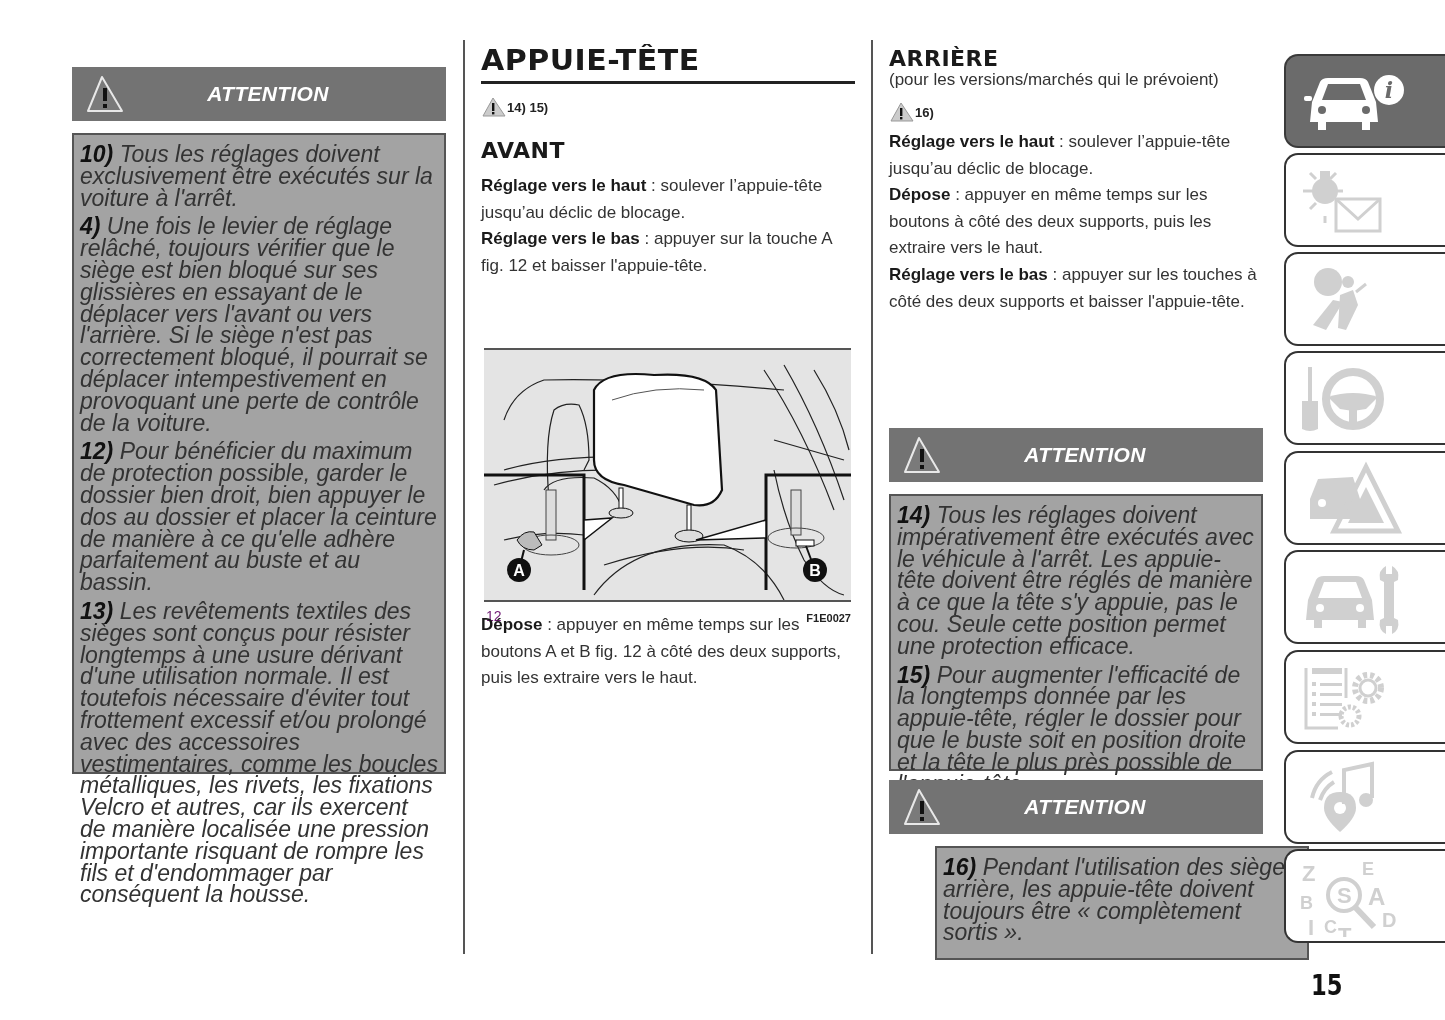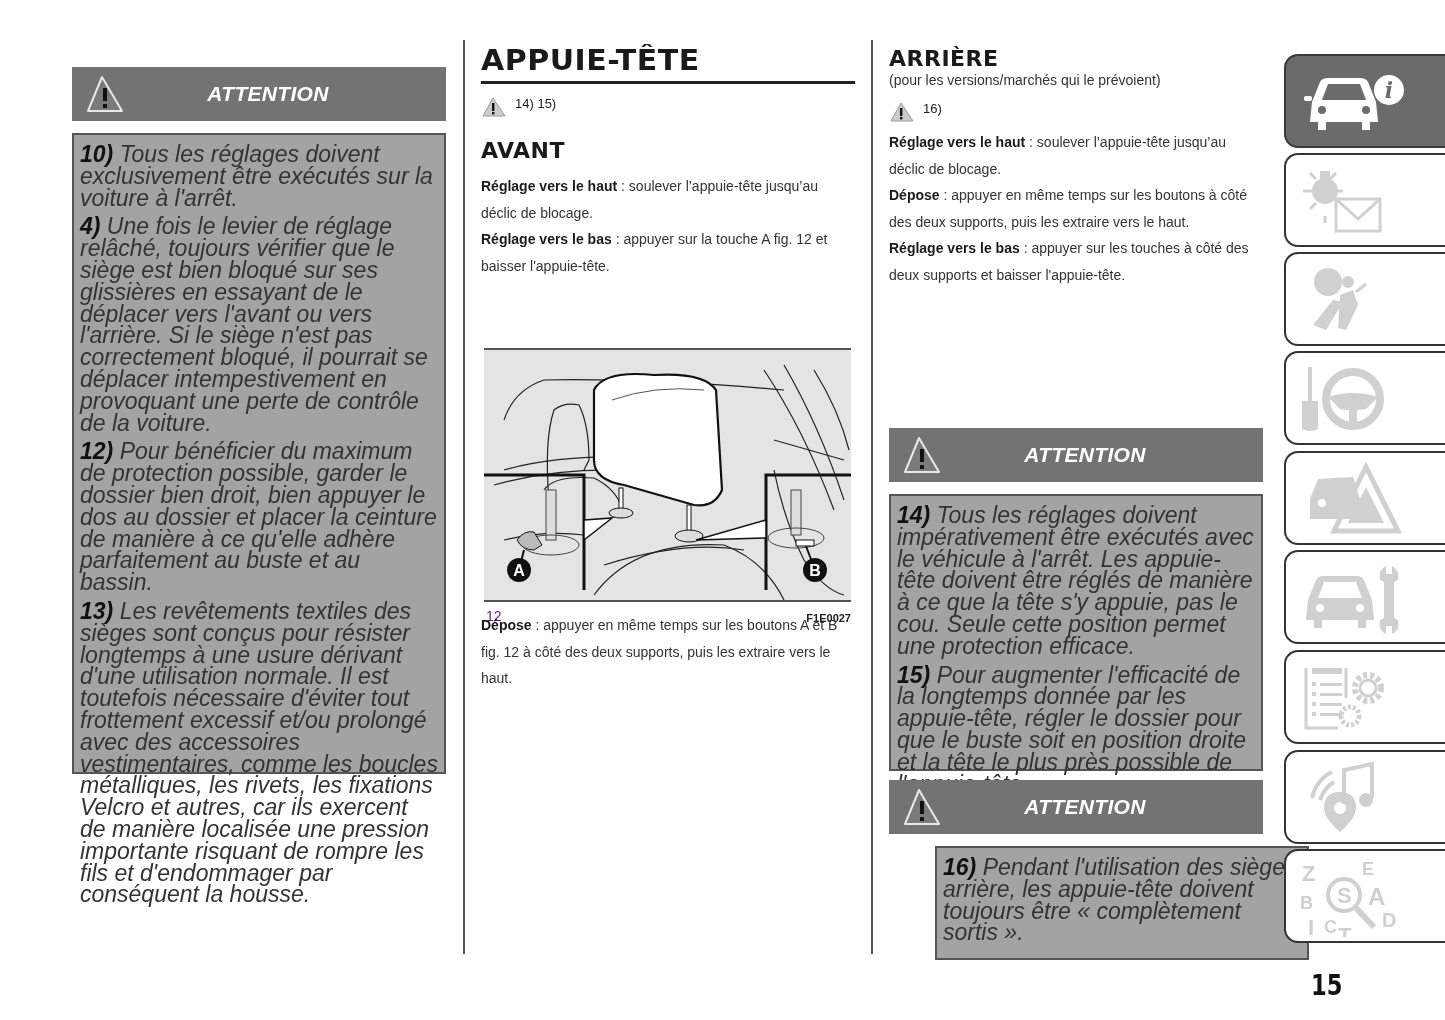--- a/index.html
+++ b/index.html
@@ -30,24 +30,24 @@
 
     
     .h-main {
       font-family: "DejaVu Sans", sans-serif; font-weight: bold; font-size: 30px;
       letter-spacing: 0.5px; color: #1a1a1a; transform: scaleY(0.92); transform-origin: left top;
     }
     .h-sub {
       font-family: "DejaVu Sans", sans-serif; font-weight: bold; font-size: 22px;
       letter-spacing: 0.5px; color: #1a1a1a;
     }
-    .body-text { font-size: 14px; line-height: 26.6px; color: #333; }
+    .body-text { font-size: 17px; line-height: 26.6px; color: #333; }
     .body-text b { color: #1a1a1a; }
 
-    .ref-line { display: flex; align-items: flex-start; gap: 8px; font-size: 13px; font-weight: normal; color: #222; }
+    .ref-line { display: flex; align-items: center; font-size: 13px; font-weight: bold; color: #222; }
     .ref-line svg { width: 26px; height: 22px; }
 
     
     .figure { position: absolute; left: 484px; top: 348px; width: 367px; }
     .figure .frame { width: 367px; height: 254px; background: #e4e4e4; border-top: 2px solid #555; border-bottom: 2px solid #555; position: relative; overflow: hidden; }
     .fig-caption { display: flex; justify-content: space-between; margin-top: 6px; }
     .fig-num { font-size: 14px; color: #701a75; padding-left: 2px; }
     .fig-code { font-size: 11px; font-weight: bold; color: #222; padding-top: 4px; }
 
     

